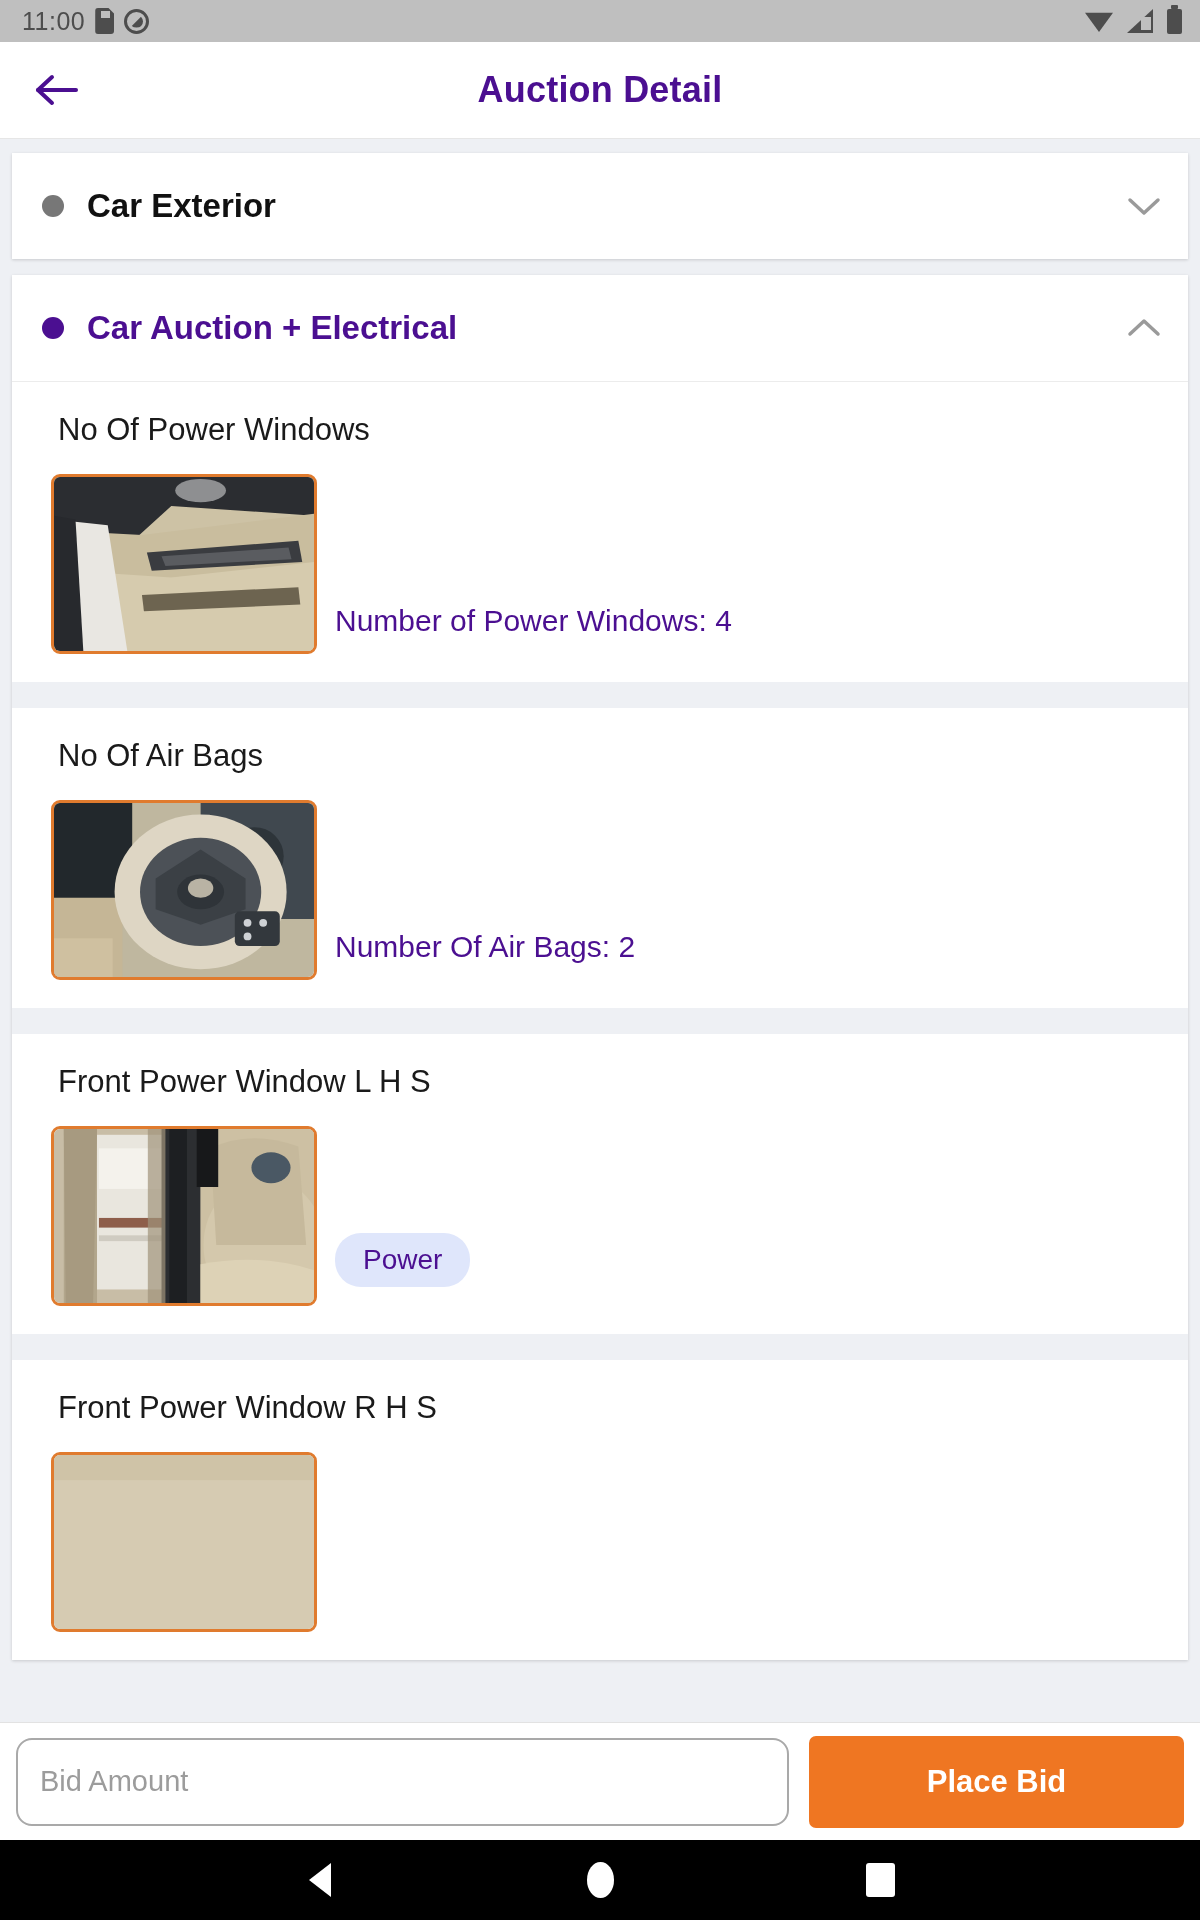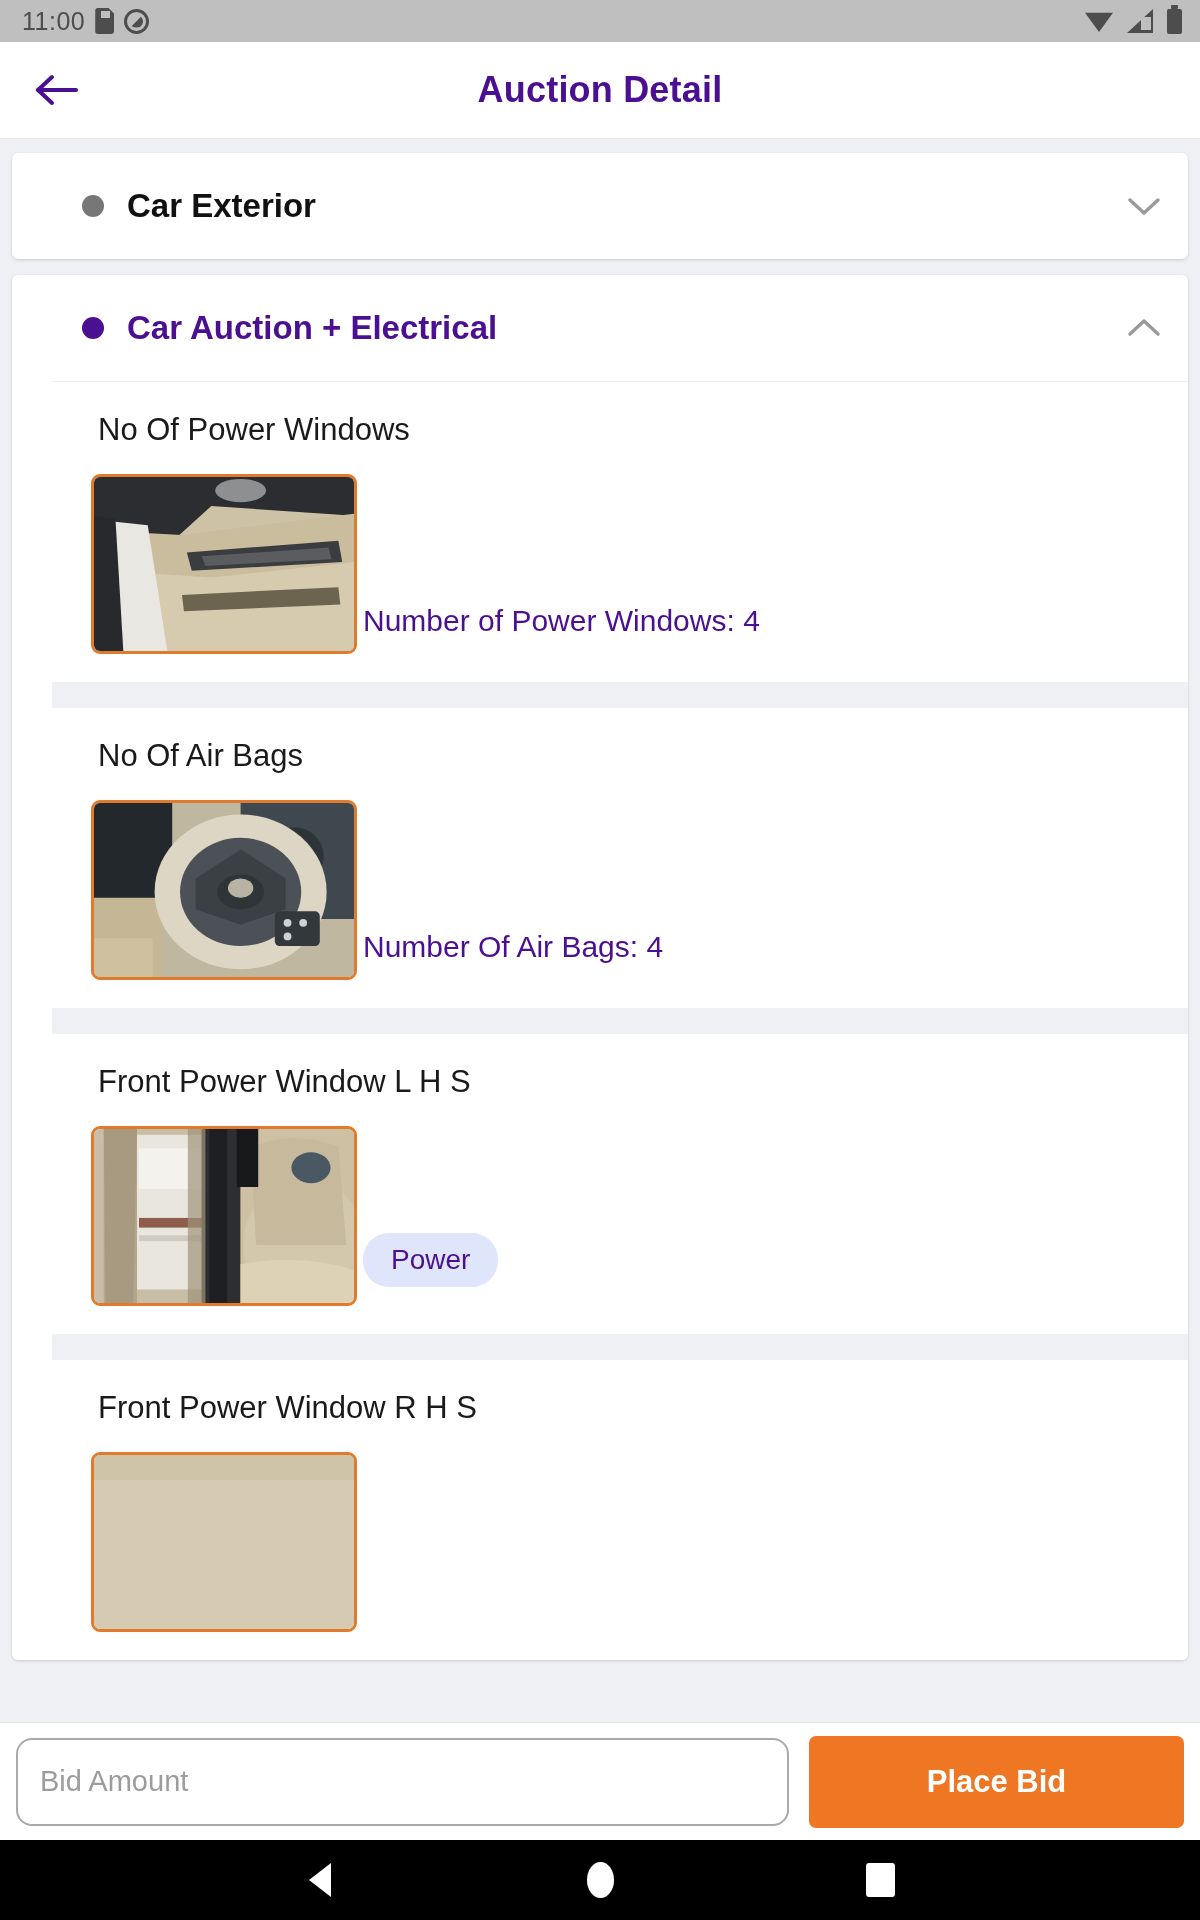--- a/index.html
+++ b/index.html
@@ -151,24 +151,23 @@
     flex: 1 1 auto;
     background: #eef0f4;
     overflow: hidden;
     padding-top: 14px;
     position: relative;
   }
 
   .card {
     background: #ffffff;
     margin: 0 12px 16px 12px;
-    border-radius: 6px;
+    border-radius: 0;
     box-shadow: 0 1px 3px rgba(0,0,0,0.16);
     overflow: hidden;
-    padding-left: 40px;
   }
 
   .acc-head {
     display: flex;
     align-items: center;
     padding: 34px 26px 34px 30px;
     cursor: pointer;
   }
   .bullet {
     width: 22px; height: 22px;
@@ -209,21 +208,21 @@
     font-size: 31px;
     color: #1a1a1a;
     padding: 0 44px 0 46px;
     margin-bottom: 26px;
   }
 
   .insp-row {
     display: flex;
     align-items: flex-end;
     padding-left: 39px;
-    gap: 6px;
+    gap: 18px;
   }
 
   .thumb {
     width: 266px;
     height: 180px;
     border: 3px solid #e07b2e;
     border-radius: 9px;
     overflow: hidden;
     flex: 0 0 266px;
     cursor: pointer;
@@ -406,21 +405,21 @@
                 <path d="M150 48 L196 78 L196 110 L150 126 L104 110 L104 78 Z" fill="#3b4045"></path>
                 <ellipse cx="150" cy="92" rx="24" ry="18" fill="#2f3439"></ellipse>
                 <ellipse cx="150" cy="88" rx="13" ry="10" fill="#b9b3a4"></ellipse>
                 <rect x="185" y="112" width="46" height="36" rx="5" fill="#33383d"></rect>
                 <circle cx="198" cy="124" r="4" fill="#cfd2d6"></circle>
                 <circle cx="214" cy="124" r="4" fill="#cfd2d6"></circle>
                 <circle cx="198" cy="138" r="4" fill="#cfd2d6"></circle>
                 <rect x="0" y="140" width="60" height="40" fill="#cfc0a0"></rect>
               </svg>
             </div>
-            <div class="insp-value">Number Of Air Bags: 4</div>
+            <div class="insp-value">Number Of Air Bags: 2</div>
           </div>
         </div>
 
         <div class="insp-item">
           <div class="insp-label">Front Power Window L H S</div>
           <div class="insp-row">
             <div class="thumb">
               <svg viewBox="0 0 266 180" preserveAspectRatio="none" aria-hidden="true">
                 <rect x="0" y="0" width="266" height="180" fill="#c8bda6"></rect>
                 <rect x="42" y="6" width="76" height="160" fill="#e9e6de"></rect>

